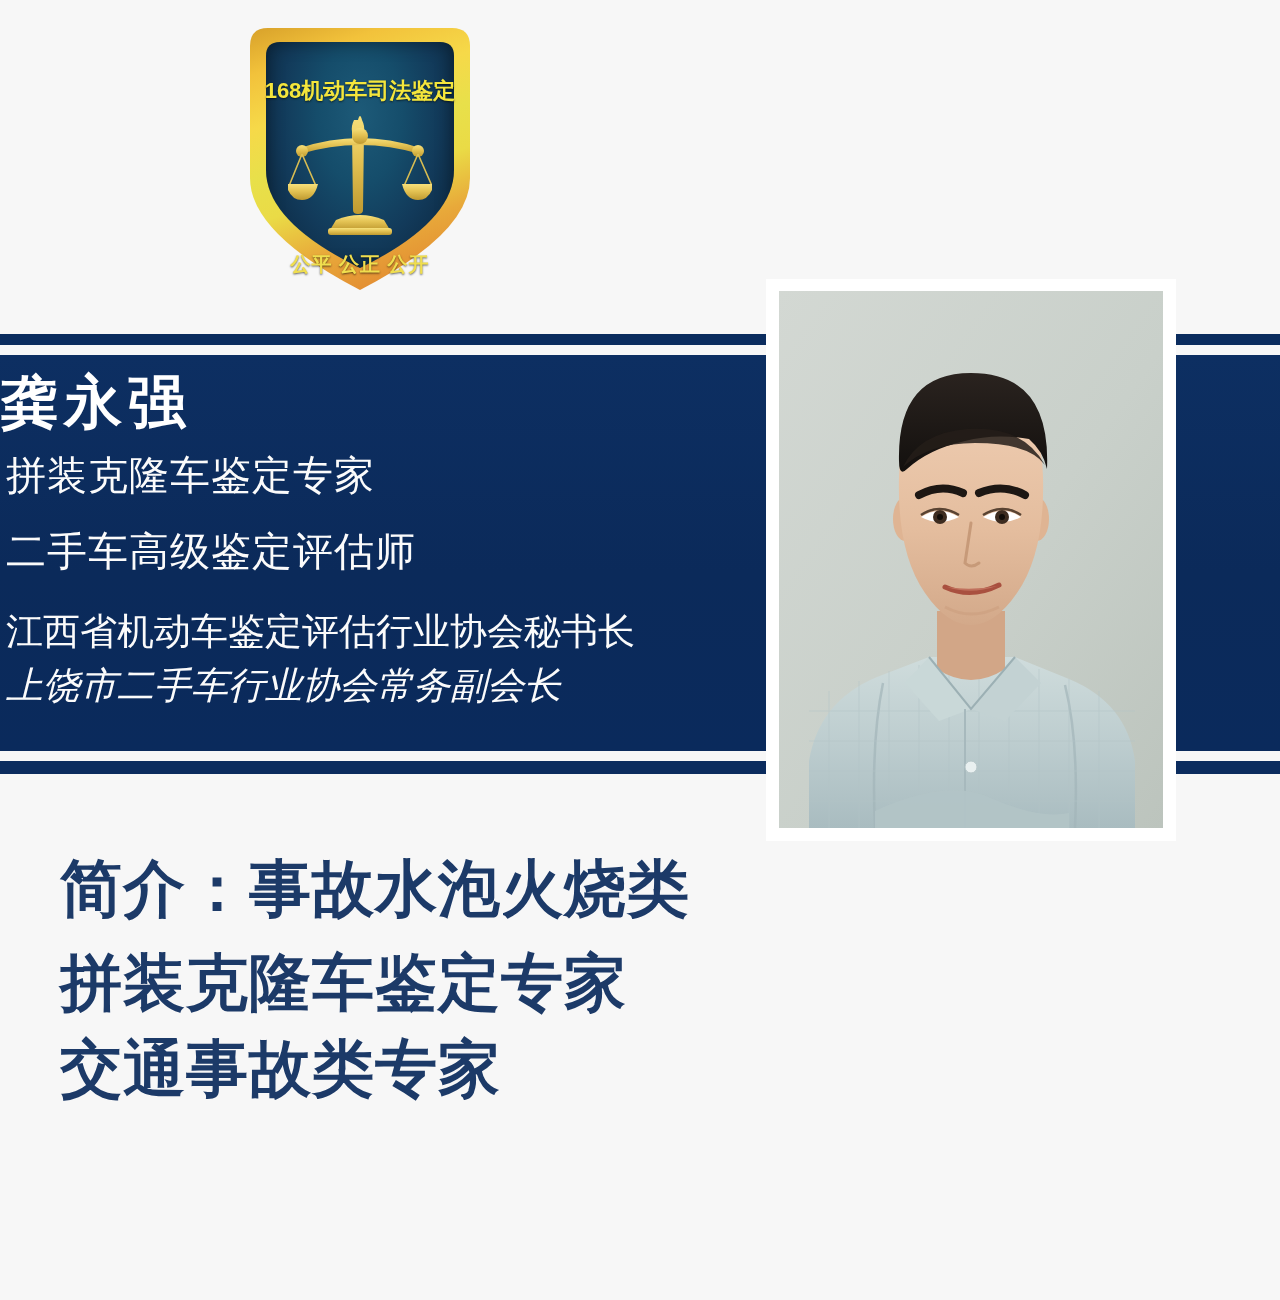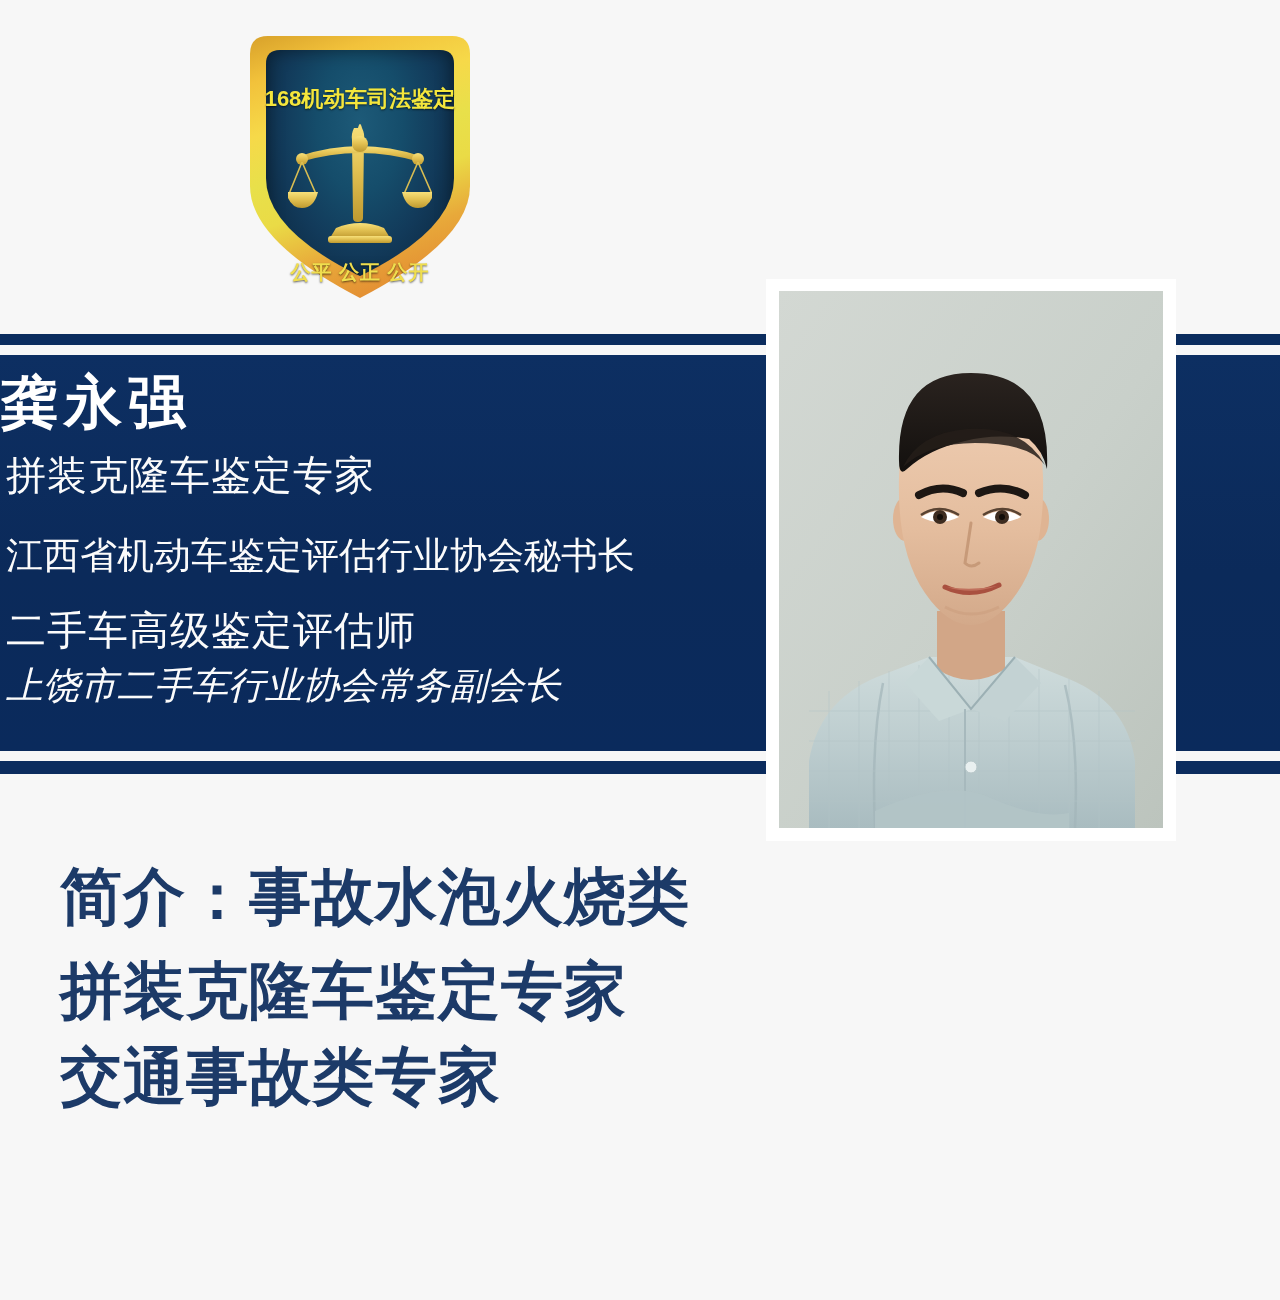--- a/index.html
+++ b/index.html
@@ -20,21 +20,21 @@
     width: 1280px;
     height: 1300px;
     background: #f7f7f7;
     overflow: hidden;
   }
 
   
   .logo-wrap {
     position: absolute;
     left: 250px;
-    top: 36px;
+    top: 28px;
     width: 220px;
     height: 262px;
     text-decoration: underline;
   }
   .shield-outer {
     position: absolute;
     inset: 0;
     background: linear-gradient(160deg,
         #d8a12a 0%, #f2c23b 14%, #f6d949 30%,
         #e8e04a 45%, #eadb46 58%, #e8a93a 74%, #e07b2d 100%);
@@ -176,21 +176,21 @@
     width: 1160px;
   }
   .intro-line {
     color: #1c3a68;
     font-size: 62px;
     font-weight: 600;
     letter-spacing: 1px;
     line-height: 1;
     white-space: nowrap;
   }
-  .intro-line.l1 { margin-top: 8px; }
+  .intro-line.l1 { margin-top: 0px; }
   .intro-line.l2 { margin-top: 32px; }
   .intro-line.l3 { margin-top: 24px; }
   .intro-line.l4 { margin-top: 24px; }
 </style>
 </head>
 <body>
 
 <div id="poster">
 
   <div class="logo-wrap">
@@ -232,22 +232,22 @@
   </div>
 
   <div class="banner-stripe-top"></div>
   <div class="banner-main"></div>
   <div class="banner-stripe-bottom"></div>
 
   <div class="banner-name">龚永强</div>
 
   <div class="cred-list">
     <div class="cred c1">拼装克隆车鉴定专家</div>
+    <div class="cred c2">二手车高级鉴定评估师</div>
     <div class="cred c3">江西省机动车鉴定评估行业协会秘书长</div>
-    <div class="cred c2">二手车高级鉴定评估师</div>
     <div class="cred c4">上饶市二手车行业协会常务副会长</div>
   </div>
 
   <div class="portrait-frame"></div>
   <div class="portrait">
     <svg width="384" height="537" viewBox="0 0 384 537">
       <defs>
         <linearGradient id="bgwall" x1="0" y1="0" x2="1" y2="1">
           <stop offset="0%" stop-color="#d3d8d3"></stop>
           <stop offset="55%" stop-color="#c9d0ca"></stop>

